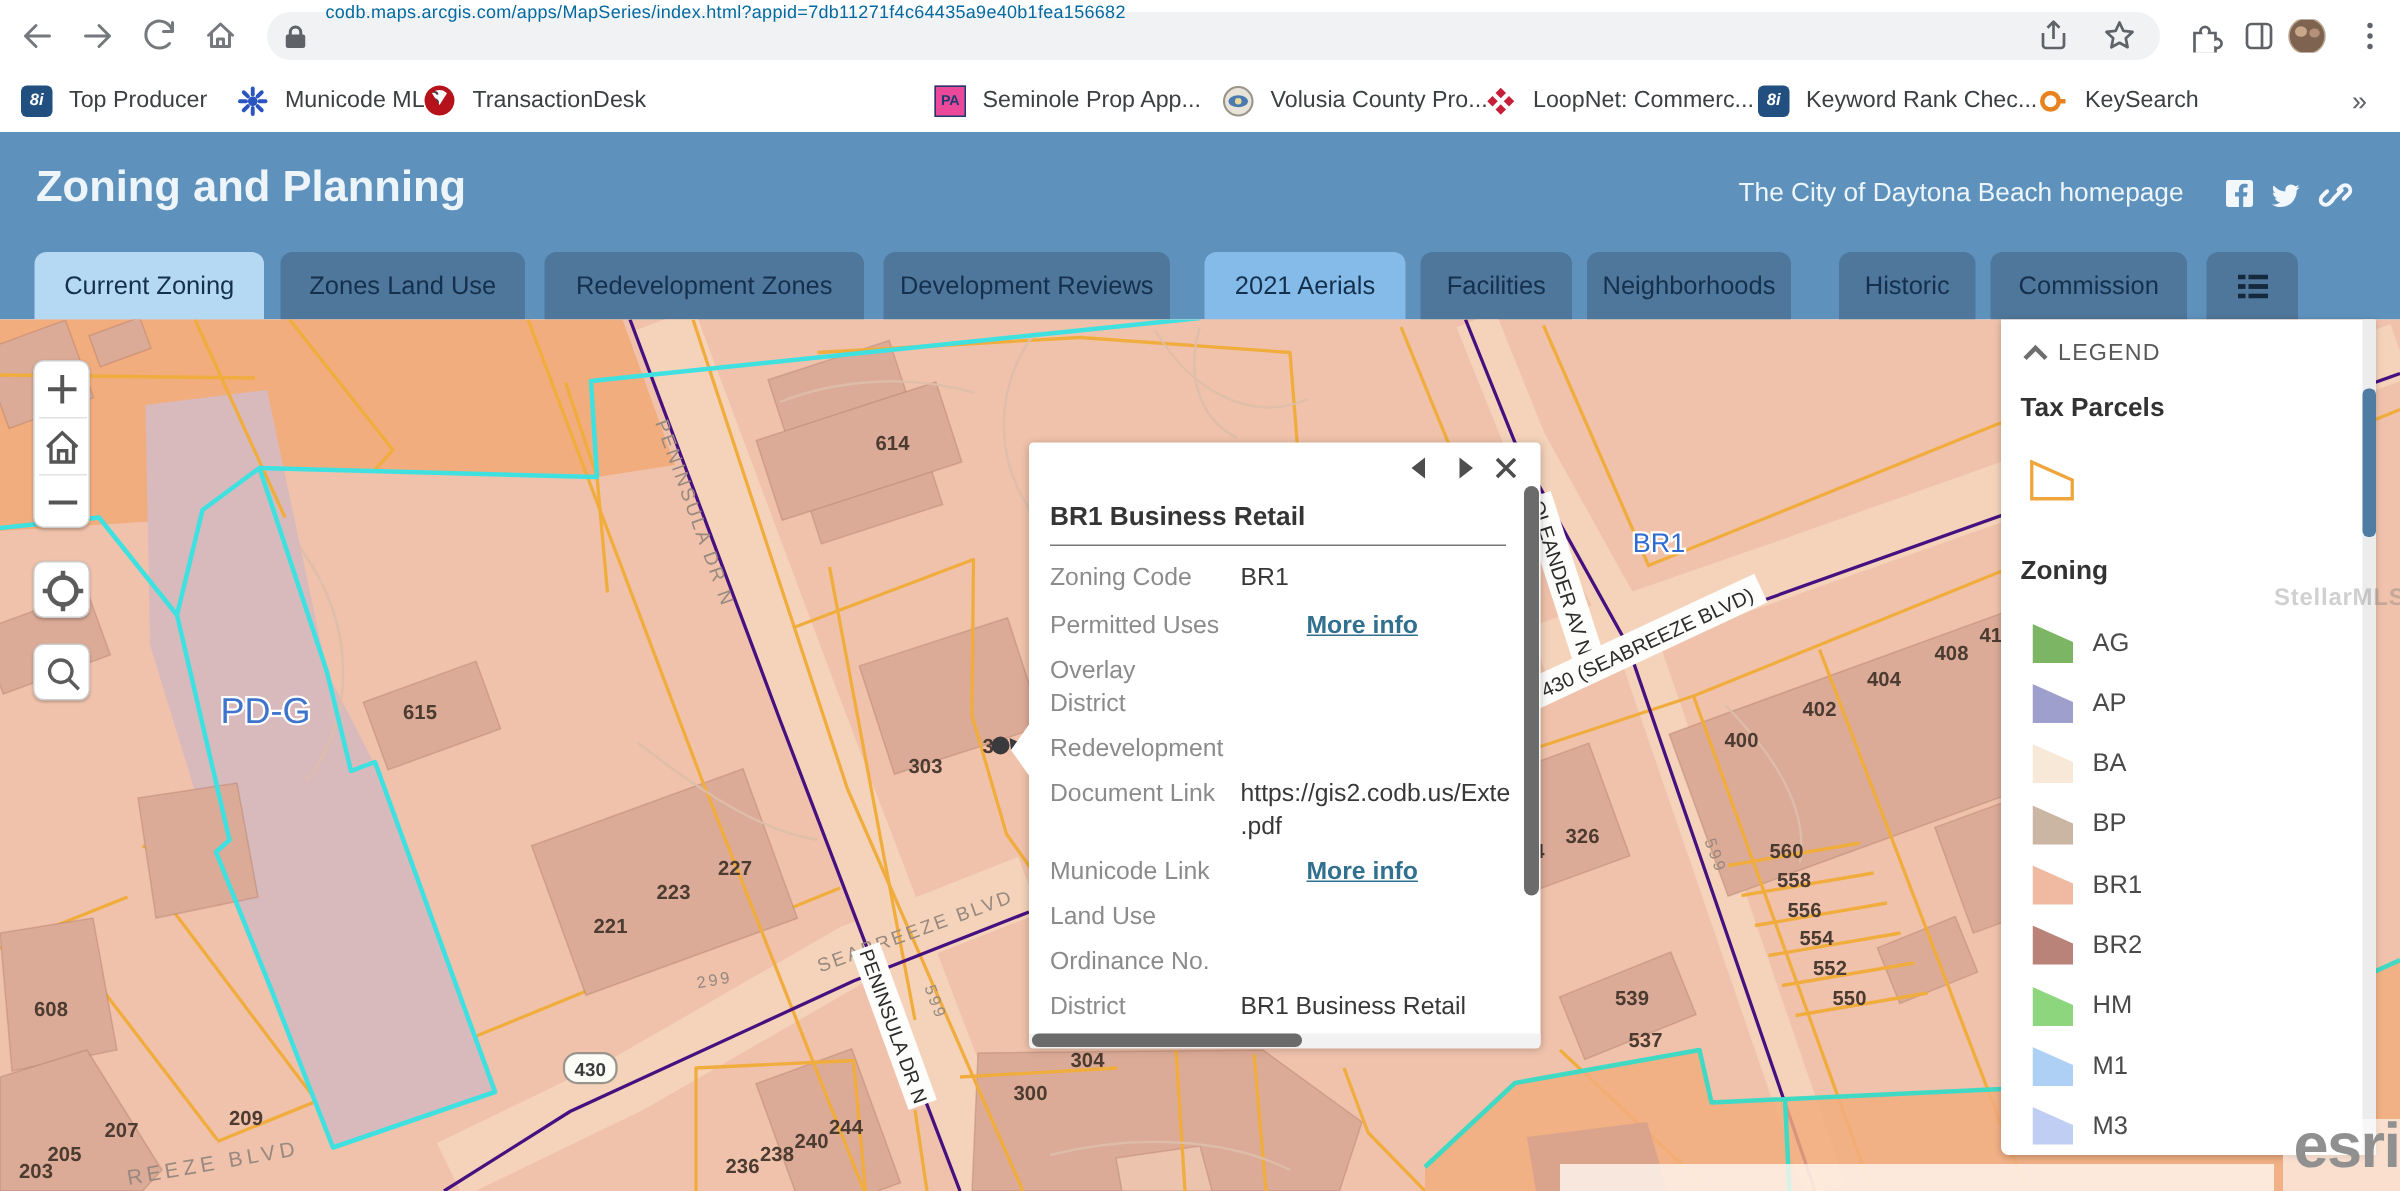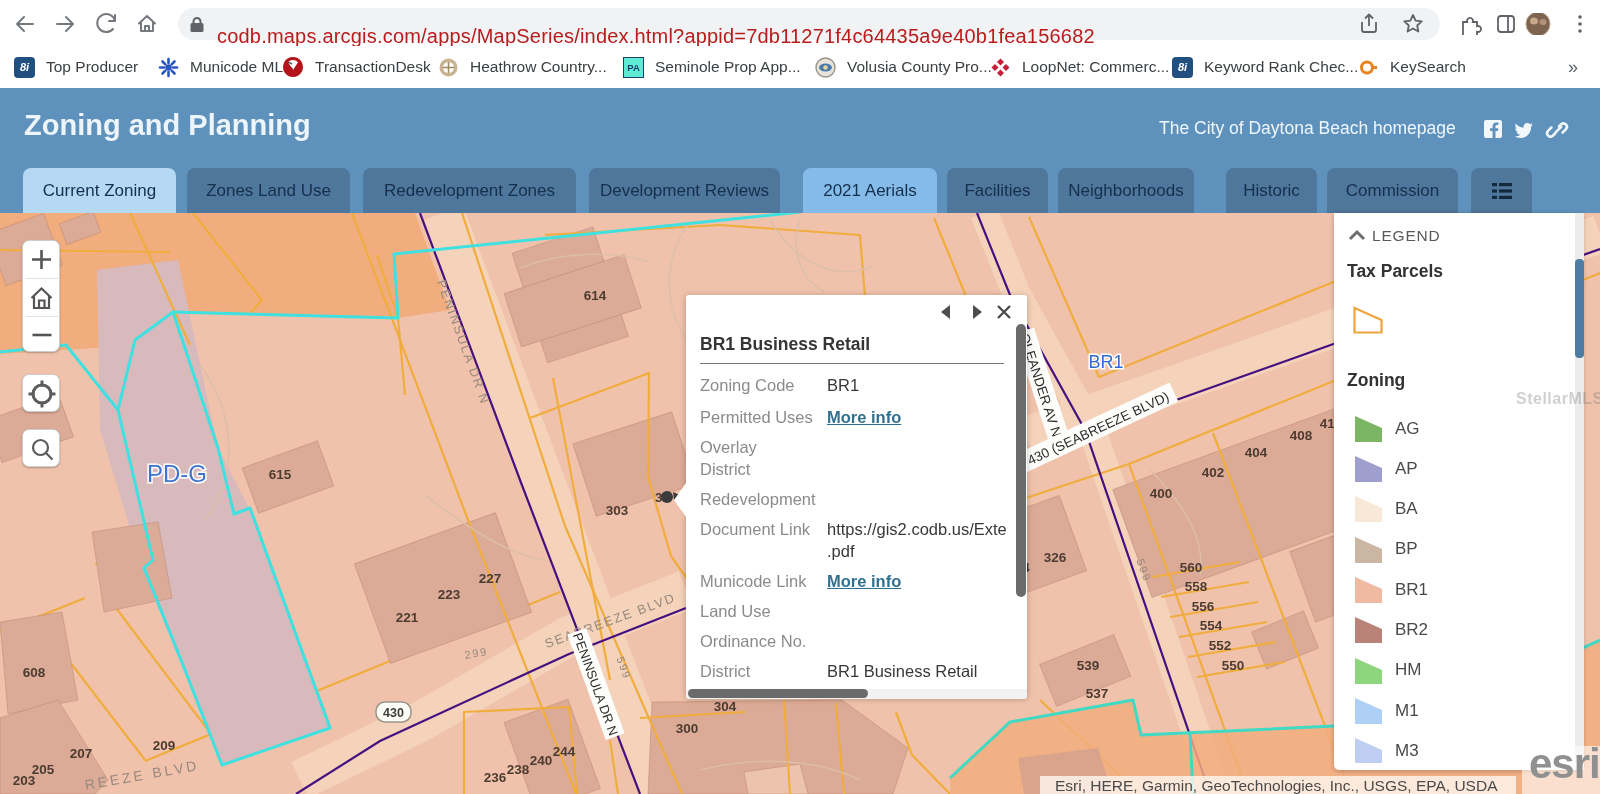--- a/index.html
+++ b/index.html
@@ -2,33 +2,33 @@
 <html><head>
 <meta charset="utf-8">
 <style>
 html,body{margin:0;padding:0;width:1600px;height:794px;overflow:hidden;font-family:"Liberation Sans",sans-serif;}
 *{box-sizing:border-box;}
 .abs{position:absolute;}
 #toolbar{position:absolute;left:0;top:0;width:1600px;height:46px;background:#fff;}
 #bookmarks{position:absolute;left:0;top:46px;width:1600px;height:42px;background:#fff;}
 .bm{position:absolute;top:0;height:42px;display:flex;align-items:center;font-size:15.5px;color:#3c4043;white-space:nowrap;}
 #urlpill{position:absolute;left:178px;top:8px;width:1262px;height:32px;border-radius:16px;background:#f0f2f4;}
-#urltext{position:absolute;left:217px;top:25px;font-size:20px;color:#b91c1c;letter-spacing:0.2px;}
+#urltext{position:absolute;left:217px;top:1px;font-size:12px;color:#0369a1;letter-spacing:0.2px;}
 #header{position:absolute;left:0;top:88px;width:1600px;height:80px;background:#5e92bd;}
 #tabrow{position:absolute;left:0;top:168px;width:1600px;height:45px;background:#5e92bd;}
 .tab{position:absolute;top:0;height:45px;border-radius:8px 8px 0 0;display:flex;align-items:center;justify-content:center;font-size:17px;color:#14304d;background:#4f769b;text-align:right;}
 #htitle{position:absolute;left:24px;top:109px;font-size:29px;font-weight:bold;color:#edf5fa;}
 #hright{position:absolute;left:1159px;top:118px;font-size:17.5px;color:#eef6fb;}
 #mapwrap{position:absolute;left:0;top:213px;width:1600px;height:581px;background:#f0c2ab;}
 #popup{position:absolute;left:686px;top:295px;width:341px;height:403px;background:#ffffff;border-radius:3px;box-shadow:0 1px 6px rgba(0,0,0,0.25);}
 #legend{position:absolute;left:1334px;top:213px;width:249px;height:557px;background:#ffffff;border-radius:0 0 5px 5px;box-shadow:0 1px 5px rgba(0,0,0,0.25);}
 .ctrl{position:absolute;left:22px;width:38px;background:#fff;border:1px solid #cdcdcd;border-radius:7px;box-shadow:0 1px 2px rgba(0,0,0,0.25);}
 .prow{position:absolute;left:14px;font-size:16.5px;color:#8b8b8b;}
 .pval{position:absolute;left:141px;font-size:16.5px;color:#383838;}
-.plink{color:#31708f;text-decoration:underline;font-weight:bold;}
+.plink{color:#31708f;text-decoration:underline;font-weight:bold;margin-left:44px;}
 .lg-item{position:absolute;left:61px;font-size:17px;color:#4a4a4a;}
 </style>
 </head>
 <body>
 
 <div id="toolbar">
 <svg class="abs" style="left:0;top:0" width="1600" height="46">
   <g stroke="#75797e" stroke-width="2" fill="none" stroke-linecap="round" stroke-linejoin="round">
     <path d="M33 24 H17 M24 17 L17 24 L24 31"></path>
     <path d="M57 24 H73 M66 17 L73 24 L66 31"></path>
@@ -85,30 +85,22 @@
         </g>
       </svg>
     <span style="margin-left:11px">Municode MLS</span>
   </div>
   <div class="bm" style="left:282px">
     <svg width="22" height="22" viewBox="0 0 22 22">
         <path fill="#b5121b" d="M11 1 a10 10 0 1 1-0.01 0z M11 4 a7 7 0 0 0-5 2.2 l5 7.8 5-7.8 A7 7 0 0 0 11 4z" fill-rule="evenodd"></path>
       </svg>
     <span style="margin-left:11px">TransactionDesk</span>
   </div>
-  <div class="bm" style="left:438px">
-    <svg width="21" height="21" viewBox="0 0 21 21">
-        <circle cx="10.5" cy="10.5" r="9" fill="#c9b290"></circle>
-        <circle cx="10.5" cy="10.5" r="5.5" fill="#fff"></circle>
-        <path d="M5 10.5 h11 M10.5 5 v11" stroke="#a08a60" stroke-width="1.6"></path>
-      </svg>
-    <span style="margin-left:11px">Heathrow Country...</span>
-  </div>
   <div class="bm" style="left:623px">
-    <span style="display:inline-block;width:21px;height:21px;background:#5eead4;border:1.5px solid #1a3c6e;color:#1a3c6e;font-size:9.5px;font-weight:bold;text-align:center;line-height:19px;">PA</span>
+    <span style="display:inline-block;width:21px;height:21px;background:#ec4899;border:1.5px solid #1a3c6e;color:#1a3c6e;font-size:9.5px;font-weight:bold;text-align:center;line-height:19px;">PA</span>
     <span style="margin-left:11px">Seminole Prop App...</span>
   </div>
   <div class="bm" style="left:815px">
     <svg width="21" height="21" viewBox="0 0 21 21">
         <circle cx="10.5" cy="10.5" r="9.5" fill="#e8e4da"></circle>
         <circle cx="10.5" cy="10.5" r="9.5" fill="none" stroke="#9a948a" stroke-width="1.4"></circle>
         <ellipse cx="10.5" cy="10.5" rx="6.5" ry="4" fill="#4a7ab0"></ellipse>
         <circle cx="10.5" cy="10.5" r="2.2" fill="#e8d79a"></circle>
       </svg>
     <span style="margin-left:11px">Volusia County Pro...</span>
@@ -383,21 +375,20 @@
   </svg>
 </div>
 <div class="ctrl" style="top:216px;height:38px;">
   <svg width="38" height="38" viewBox="0 0 38 38">
     <circle cx="17.5" cy="17.5" r="7.5" fill="none" stroke="#5c5c5c" stroke-width="2.2"></circle>
     <path d="M23 23 L29.5 29.5" stroke="#5c5c5c" stroke-width="2.2"></path>
   </svg>
 </div>
 
 <div class="abs" style="left:1040px;top:563px;width:476px;height:18px;background:rgba(255,248,240,0.8);"></div>
-<div class="abs" style="left:1055px;top:564px;font-size:15.5px;color:#4a4a4a;">Esri, HERE, Garmin, GeoTechnologies, Inc., USGS, EPA, USDA</div>
 </div>
 
 <div id="popup">
   <svg class="abs" style="left:-12px;top:188px" width="12" height="34" viewBox="0 0 12 34">
       <path d="M12 0 L0 17 L12 34 Z" fill="#ffffff"></path>
     </svg>
   <svg class="abs" style="left:250px;top:8px" width="80" height="18" viewBox="0 0 80 18">
     <path d="M14 2 L5 9 L14 16 Z" fill="#4d4d4d"></path>
     <path d="M37 2 L46 9 L37 16 Z" fill="#4d4d4d"></path>
     <path d="M62 3 L74 15 M74 3 L62 15" stroke="#4d4d4d" stroke-width="2.4"></path>

